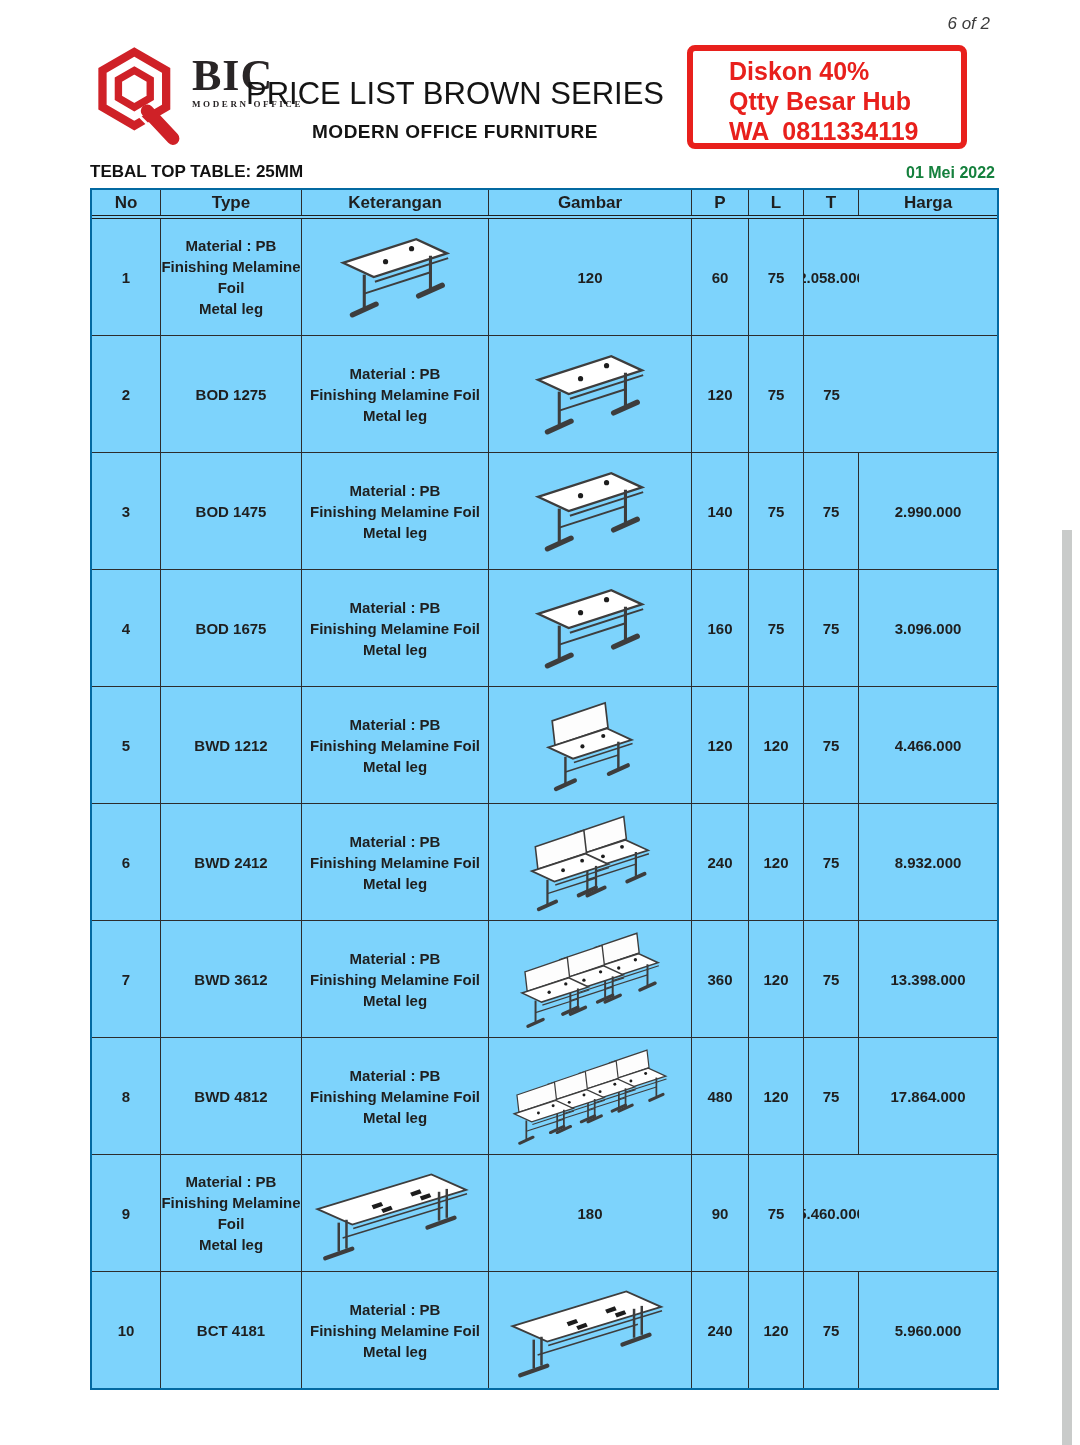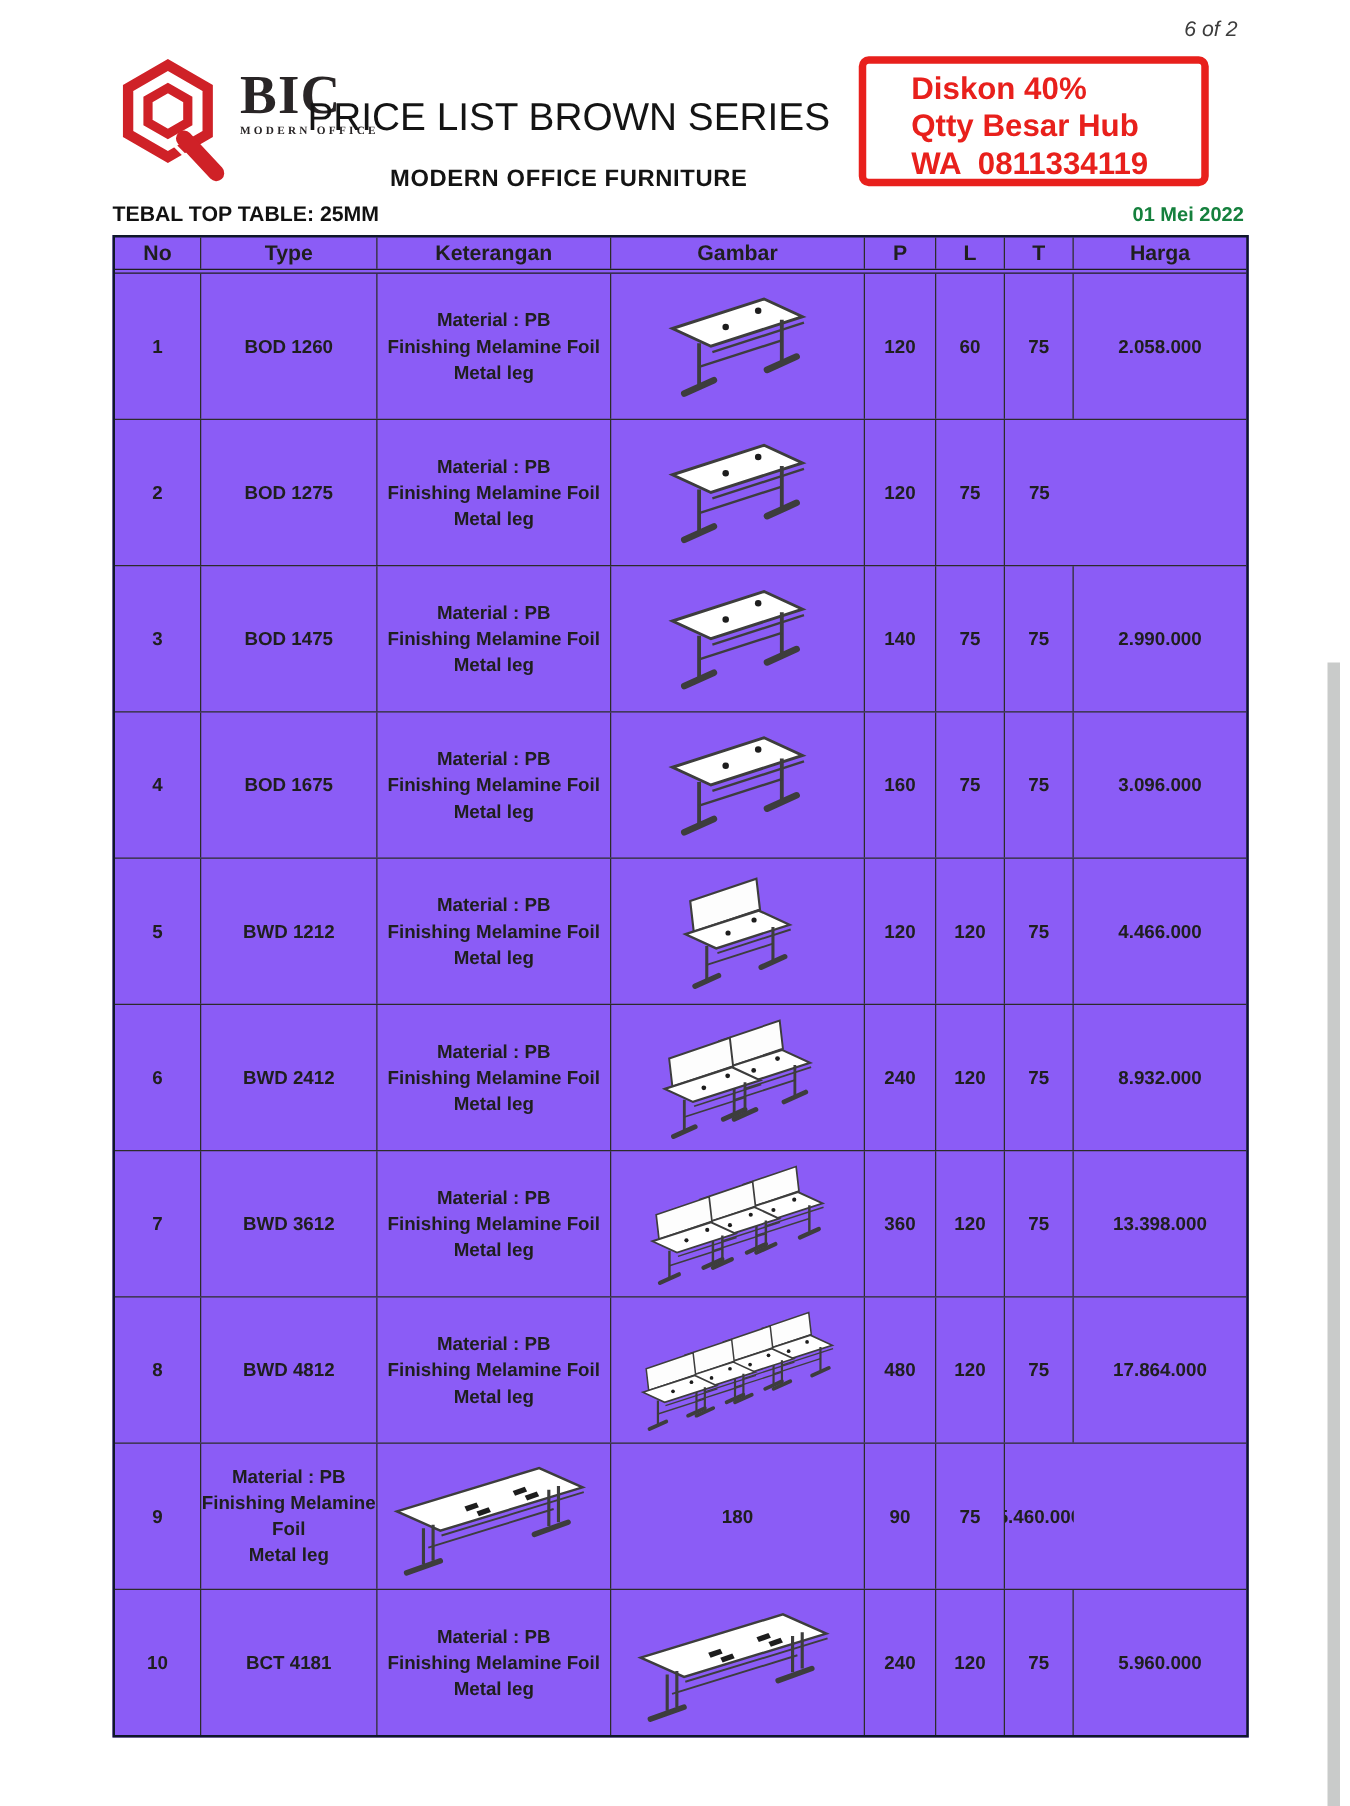--- a/index.html
+++ b/index.html
@@ -9,32 +9,32 @@
   }
   
   .page-num{position:absolute;top:14px;right:90px;font-size:17px;font-style:italic;color:#3d3d3d;}
   .logo{position:absolute;left:92px;top:42px;display:flex;align-items:flex-start;}
   .logo-mark{width:92px;height:102px;}
   .logo-text{margin-left:8px;margin-top:14px;font-family:Liberation Serif, serif;}
   .logo-brand{font-size:44px;font-weight:900;letter-spacing:1px;color:#292526;line-height:40px;}
   .logo-sub{font-size:9px;font-weight:bold;letter-spacing:2.6px;color:#292526;margin-top:3px;}
   .title-block{position:absolute;left:235px;top:76px;width:440px;text-align:center;}
   .title{font-size:31px;font-weight:400;letter-spacing:0px;color:#141414;}
-  .subtitle{font-size:19px;font-weight:bold;color:#141414;margin-top:21px;letter-spacing:0.5px;}
+  .subtitle{font-size:19px;font-weight:bold;color:#141414;margin-top:9px;letter-spacing:0.5px;}
   .stamp{
     position:absolute;left:687px;top:45px;width:280px;height:104px;box-sizing:border-box;
     border:6px solid #e8201c;border-radius:8px;padding:5px 0 0 36px;
   }
   .stamp-line{font-size:25px;font-weight:bold;color:#e8201c;line-height:30px;white-space:pre;}
   
   .meta{position:absolute;left:90px;top:162px;width:905px;display:flex;justify-content:space-between;align-items:flex-end;}
   .meta-left{font-size:17px;font-weight:bold;color:#111;}
   .meta-right{font-size:16px;font-weight:bold;color:#15803d;}
   
-  .table{position:absolute;left:90px;top:188px;width:905px;border:2px solid #0f172a;background:#8b5cf6;}
+  .table{position:absolute;left:90px;top:188px;width:905px;border:2px solid #0369a1;background:#7dd3fc;}
   .tr{display:grid;grid-template-columns:69px 141px 187px 203px 57px 55px 55px 1fr;}
   .thead{border-bottom:4px double #1f1f1f;}
   .thead .td{height:25px;font-size:17px;font-weight:bold;}
   .tbody .tr{border-bottom:1.5px solid #2c2c2c;}
   .tbody .tr:last-child{border-bottom:none;}
   .td{
     border-right:1.5px solid #2c2c2c;display:flex;align-items:center;justify-content:center;
     text-align:center;box-sizing:border-box;overflow:hidden;
   }
   .td:last-child{border-right:none;}
@@ -97,21 +97,20 @@
       <div class="td">Gambar</div>
       <div class="td">P</div>
       <div class="td">L</div>
       <div class="td">T</div>
       <div class="td">Harga</div>
     </div>
   </div>
   <div class="tbody">
       <div class="tr">
     <div class="td c-no">1</div>
-    <div class="td c-type">BOD 1260</div>
     <div class="td c-ket">
       <div>Material : PB</div>
       <div>Finishing Melamine Foil</div>
       <div>Metal leg</div>
     </div>
     <div class="td c-gambar">
           <span class="img-wrap"><svg viewBox="0 0 200 110" width="190" height="104">
               <g transform="translate(45.0,-27.5) scale(1.250)">
                 <g transform="translate(0,0)">
                   <polygon points="0,54 62,34 88,46 26,66" class="tp"></polygon>

